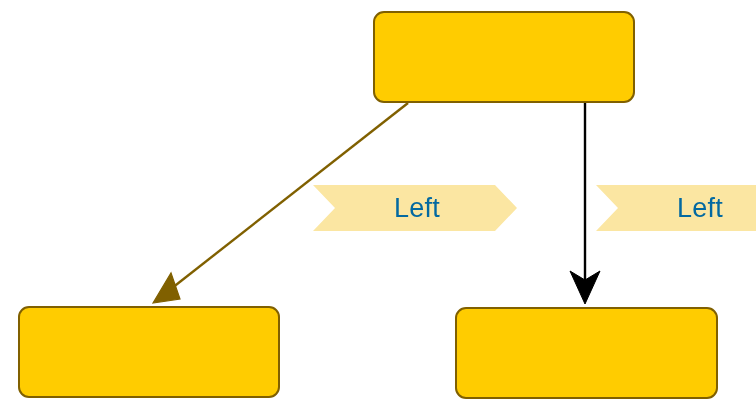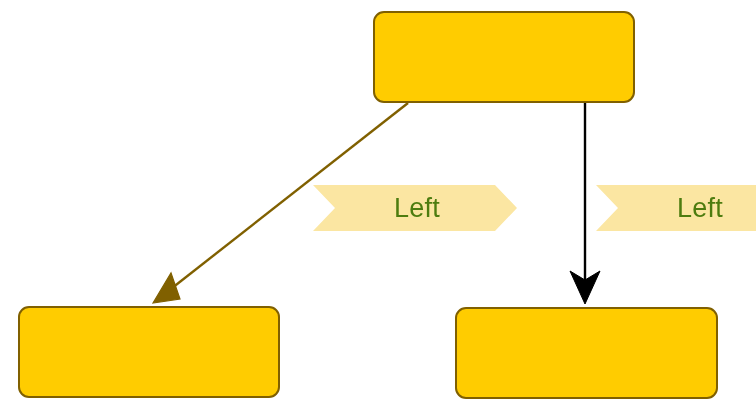--- a/index.html
+++ b/index.html
@@ -43,21 +43,21 @@
   #node-left   { left: 18px;  top: 306px; width: 262px; height: 92px; }
   #node-right  { left: 455px; top: 307px; width: 263px; height: 92px; }
 
   .edge-label {
     position: absolute;
     height: 46px;
     display: flex;
     align-items: center;
     justify-content: center;
     background: #fbe6a2;
-    color: #4d7c0f;
+    color: #0369a1;
     font-size: 27px;
     line-height: 1;
     letter-spacing: 0.2px;
     padding: 0 26px 0 30px;
     -webkit-clip-path: polygon(0 0, calc(100% - 22px) 0, 100% 50%, calc(100% - 22px) 100%, 0 100%, 22px 50%);
     clip-path: polygon(0 0, calc(100% - 22px) 0, 100% 50%, calc(100% - 22px) 100%, 0 100%, 22px 50%);
   }
   #label-left  { left: 313px; top: 185px; width: 148px; }
   #label-right { left: 596px; top: 185px; width: 148px; }
 </style>

